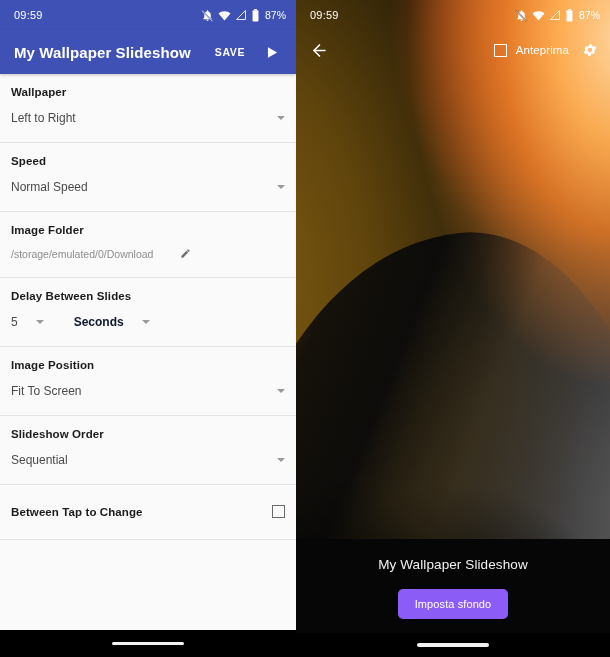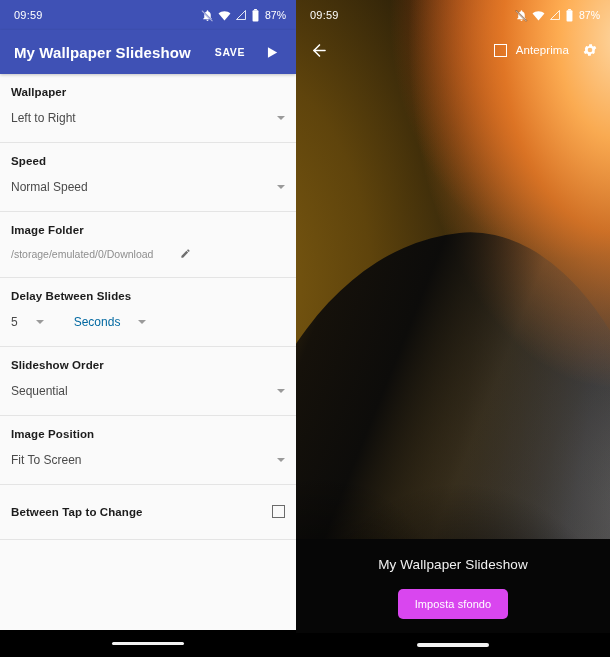--- a/index.html
+++ b/index.html
@@ -77,21 +77,21 @@
     border-left: 4.5px solid transparent;
     border-right: 4.5px solid transparent;
     border-top: 4.5px solid #9a9a9a;
   }
   .caret.inline { margin-left: 18px; }
   .folder-row { display: flex; align-items: flex-start; margin-top: 12px; padding-bottom: 6px; gap: 19px; }
   .folder-path { font-size: 10.5px; color: #8e8e8e; }
   .pencil-icon { margin-left: 8px; cursor: pointer; display: flex; }
   .delay-row { display: flex; align-items: center; margin-top: 13px; padding-bottom: 6px; }
   .delay-num { font-size: 12px; color: #4a4a4a; }
-  .delay-unit { font-size: 12px; color: #0369a1; margin-left: 30px; }
+  .delay-unit { font-size: 12px; color: #0f172a; margin-left: 30px; font-weight: bold; }
   .toggle-row { display: flex; align-items: center; padding: 20px 11px 21px 11px; border-bottom: 1px solid #e4e4e4; }
   .toggle-row .setting-label { margin-right: auto; }
   .checkbox-sq {
     width: 13px; height: 13px;
     border: 1.6px solid #6b6b6b;
     background: transparent;
     cursor: pointer;
   }
   .navbar-left {
     height: 27px; background: #000000;
@@ -161,21 +161,21 @@
     position: relative; z-index: 4;
     background: #060606;
     padding: 18px 12px 14px 12px;
     text-align: center;
     flex: 0 0 auto;
   }
   .wall-name { font-size: 13.5px; color: #f1f1f1; letter-spacing: .1px; }
   .set-wall-btn {
     margin-top: 17px;
     display: inline-block;
-    background: #d946ef;
+    background: #8b5cf6;
     color: #ffffff;
     font-size: 11px;
     font-family: "Liberation Sans", sans-serif;
     border: none; border-radius: 5px;
     padding: 9px 17px;
     cursor: pointer;
     letter-spacing: .1px;
   }
   .navbar-right {
     height: 24px; background: #000000;
@@ -267,31 +267,31 @@
         <div class="setting-label">Delay Between Slides</div>
         <div class="delay-row">
           <span class="delay-num">5</span>
           <span class="caret inline"></span>
           <span class="delay-unit">Seconds</span>
           <span class="caret inline"></span>
         </div>
       </div>
 
       <div class="setting-row">
+        <div class="setting-label">Image Position</div>
+        <div class="spinner-row">
+          <span class="spinner-value">Fit To Screen</span>
+          <span class="caret"></span>
+        </div>
+      </div>
+
+      <div class="setting-row">
         <div class="setting-label">Slideshow Order</div>
         <div class="spinner-row">
           <span class="spinner-value">Sequential</span>
-          <span class="caret"></span>
-        </div>
-      </div>
-
-      <div class="setting-row">
-        <div class="setting-label">Image Position</div>
-        <div class="spinner-row">
-          <span class="spinner-value">Fit To Screen</span>
           <span class="caret"></span>
         </div>
       </div>
 
       <div class="toggle-row">
         <span class="setting-label">Between Tap to Change</span>
         <span class="checkbox-sq"></span>
       </div>
 
     </div>

